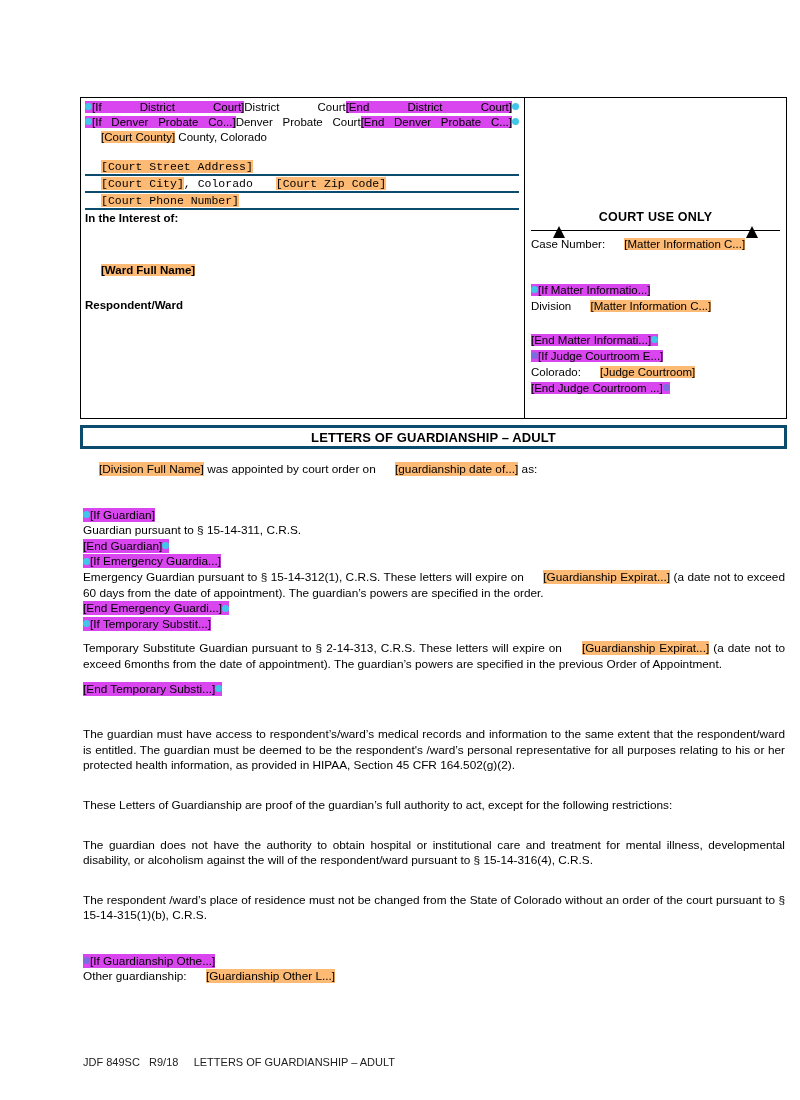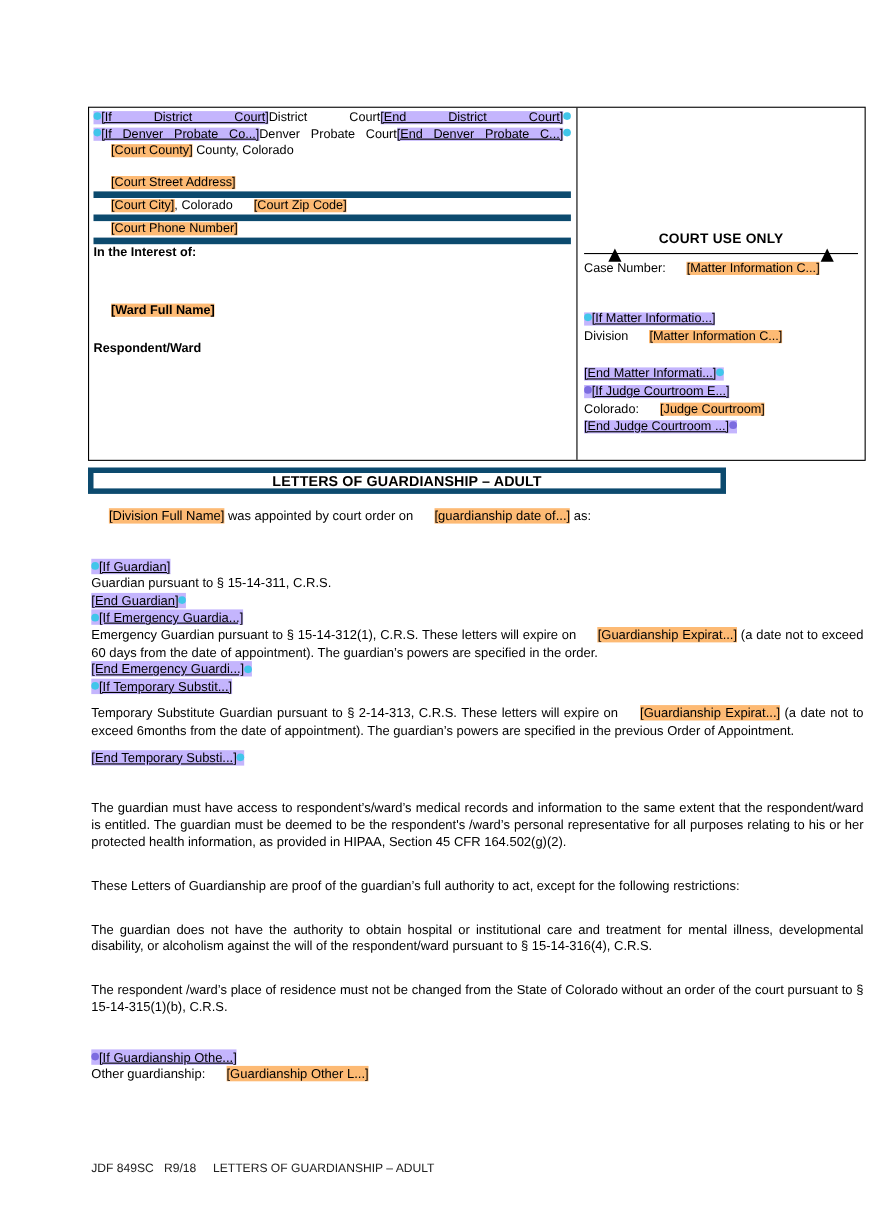--- a/index.html
+++ b/index.html
@@ -54,38 +54,38 @@
   .court-line {
     text-align: justify;
     text-align-last: justify;
     font-size: 11.5px;
     line-height: 15px;
   }
   .court-line .seg { white-space: pre; }
   .addr-row {
     min-height: 15px;
     line-height: 15px;
-    border-bottom: 6px solid #0c4a6e;
+    border-bottom: 2px solid #0c4a6e;
+    font-family: Liberation Mono, monospace;
   }
   .blank-row {
     height: 14px;
     line-height: 14px;
   }
   .bold { font-weight: bold; }
 
   
   .hl {                
     background: #fdba74;
     white-space: nowrap;
     margin-left: 16px;
   }
   .gl {                
-    background: #c4b5fd;
+    background: #d946ef;
     white-space: nowrap;
-    text-decoration: underline;
   }
   .dot {
     display: inline-block;
     width: 7px;
     height: 7px;
     border-radius: 50%;
     vertical-align: middle;
     position: relative;
     top: -1px;
   }
@@ -124,23 +124,23 @@
 
   .cuo-row { margin-top: 1px; font-size: 11.5px; line-height: 15px; }
   .cuo-gap-lg { height: 30px; }
   .cuo-gap-sm { height: 18px; }
 
   
   .title-band {
     position: absolute;
     left: 80px;
     top: 425px;
-    width: 580px;
+    width: 707px;
     height: 24px;
-    border: 5px solid #0c4a6e;
+    border: 3px solid #0c4a6e;
     box-sizing: border-box;
     display: flex;
     align-items: center;
     justify-content: center;
     font-weight: bold;
     font-size: 13px;
     letter-spacing: .1px;
   }
 
   

